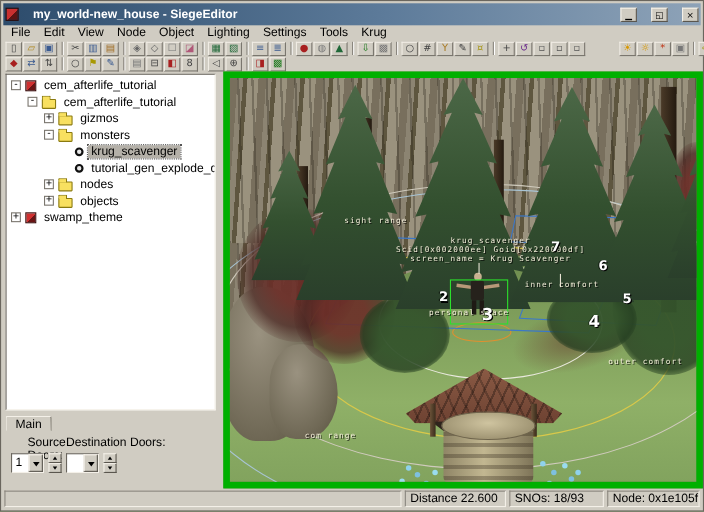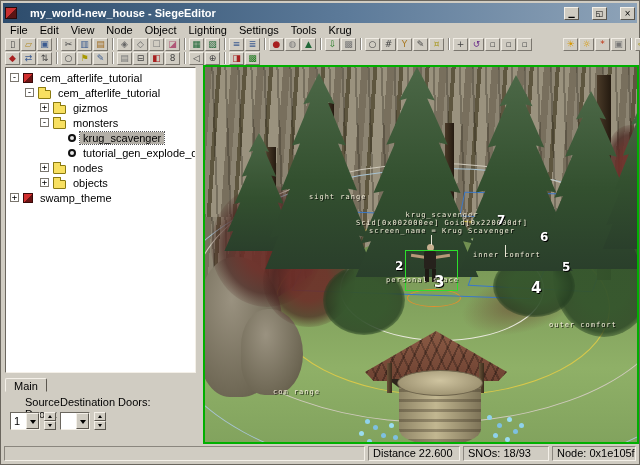--- a/index.html
+++ b/index.html
@@ -58,21 +58,21 @@
   .combo .drop{width:13px;background:#d0ccc2;border:1px solid;border-color:#f4f0e8 #5a564e #5a564e #f4f0e8;
          display:flex;align-items:center;justify-content:center;}
   .arrdn{width:0;height:0;border:3px solid transparent;border-top:4px solid #000;margin-top:4px;}
   .spin{position:absolute;display:flex;flex-direction:column;width:12px;height:18px;}
   .sbtn{flex:1;background:#d0ccc2;border:1px solid;border-color:#f4f0e8 #5a564e #5a564e #f4f0e8;
         display:flex;align-items:center;justify-content:center;}
   .triu{width:0;height:0;border:2px solid transparent;border-bottom:3px solid #000;margin-bottom:2px;}
   .trid{width:0;height:0;border:2px solid transparent;border-top:3px solid #000;margin-top:2px;}
   .splitter{width:4px;flex:none;}
   
-  .viewport{width:436px;flex:none;position:relative;border:2px solid #404040;background:#7a9757;overflow:hidden;}
+  .viewport{width:436px;flex:none;position:relative;border:6px solid #404040;background:#7a9757;overflow:hidden;}
   .scene{position:absolute;inset:0;}
   .cliff{background:
      repeating-linear-gradient(88deg, rgba(35,30,20,.30) 0 2px, rgba(0,0,0,0) 2px 13px),
      repeating-linear-gradient(94deg, #786f5d 0 7px, #8c8472 7px 12px, #5e563f 12px 16px, #9a927e 16px 26px);}
   .cliff-top{position:absolute;left:0;top:0;right:0;height:190px;}
   .cliff-left{position:absolute;left:0;top:150px;width:108px;height:190px;border-radius:0 0 45% 18%;}
   .grass{position:absolute;left:0;top:128px;right:0;bottom:0;
      background:linear-gradient(180deg,#5e7a42 0%,#7b9a58 30%,#8fb067 70%,#82a35e 100%);
      clip-path:polygon(0 62%,8% 52%,18% 40%,30% 26%,45% 16%,62% 14%,78% 18%,100% 12%,100% 100%,0 100%);}
   .path{position:absolute;border-radius:50%;transform:rotate(-14deg);

